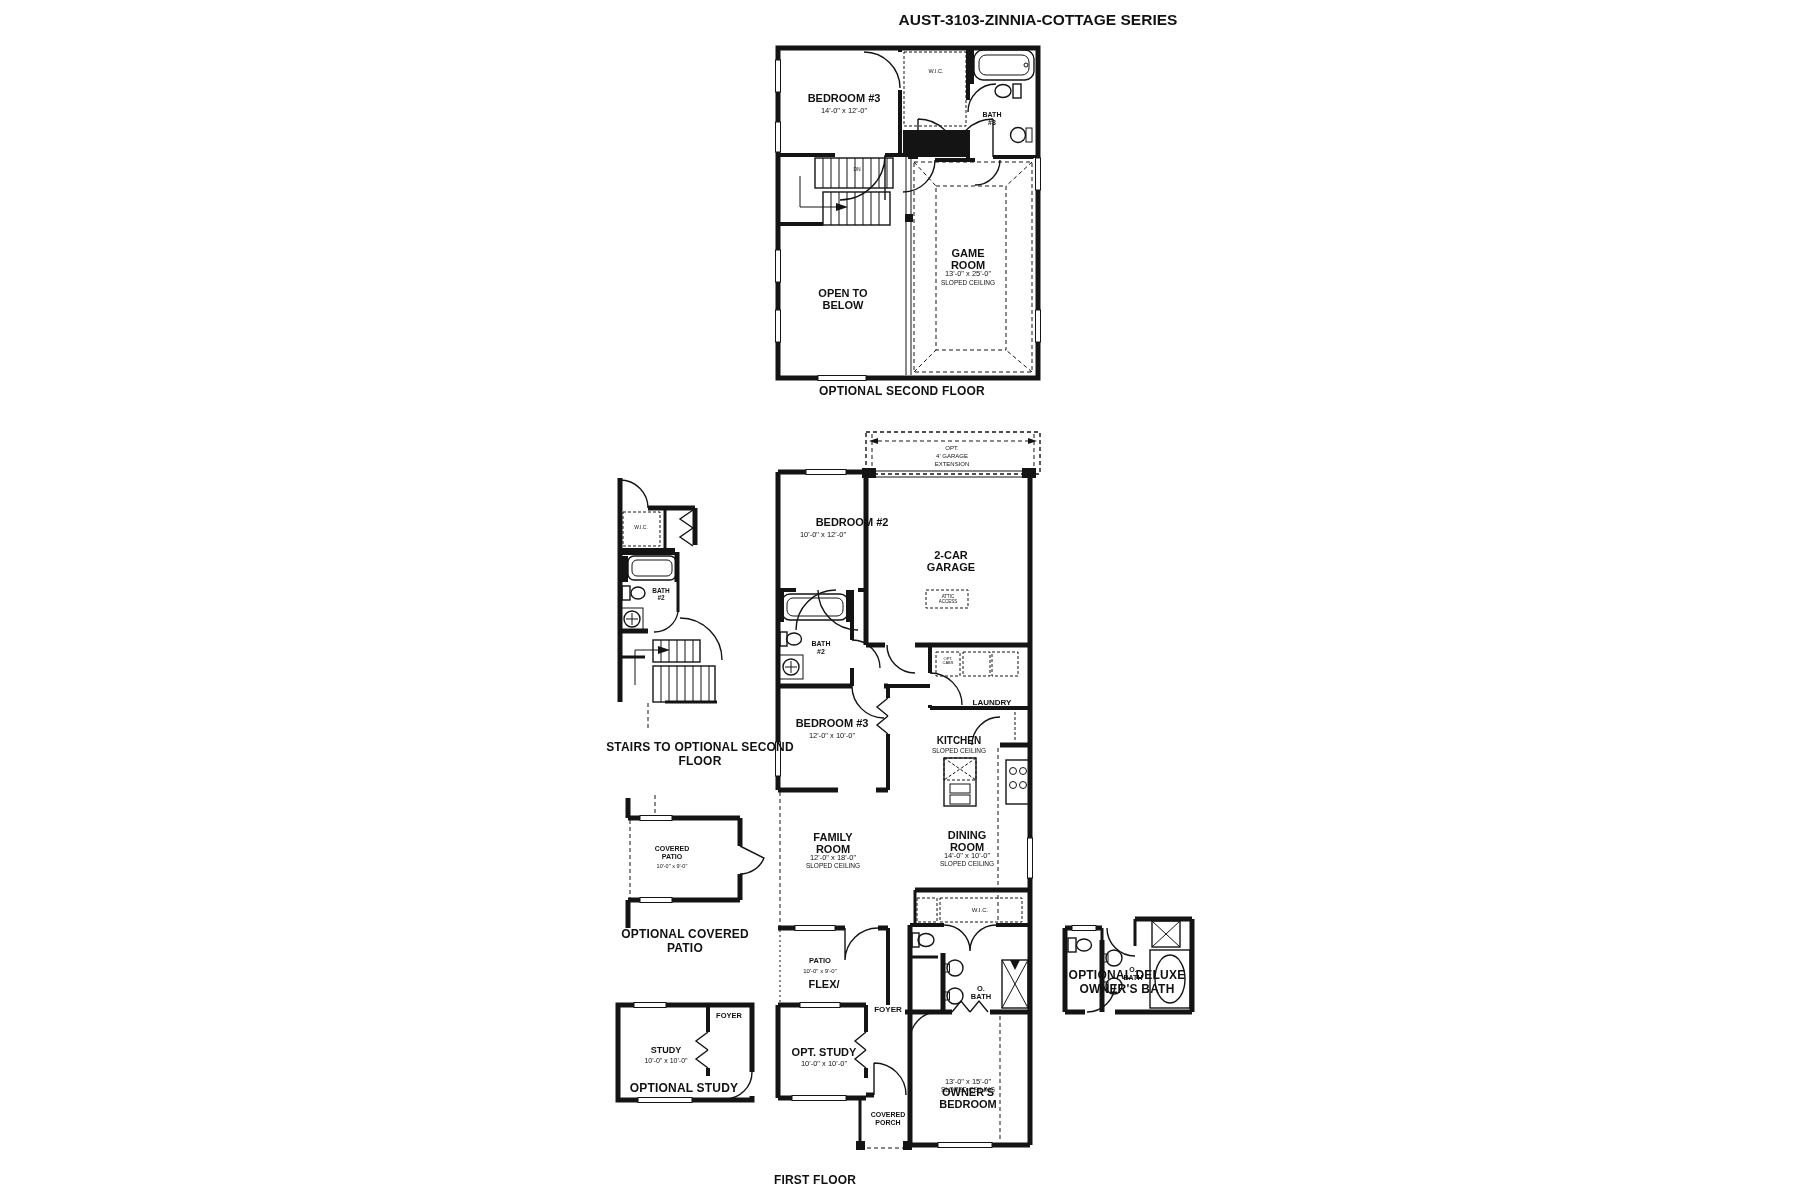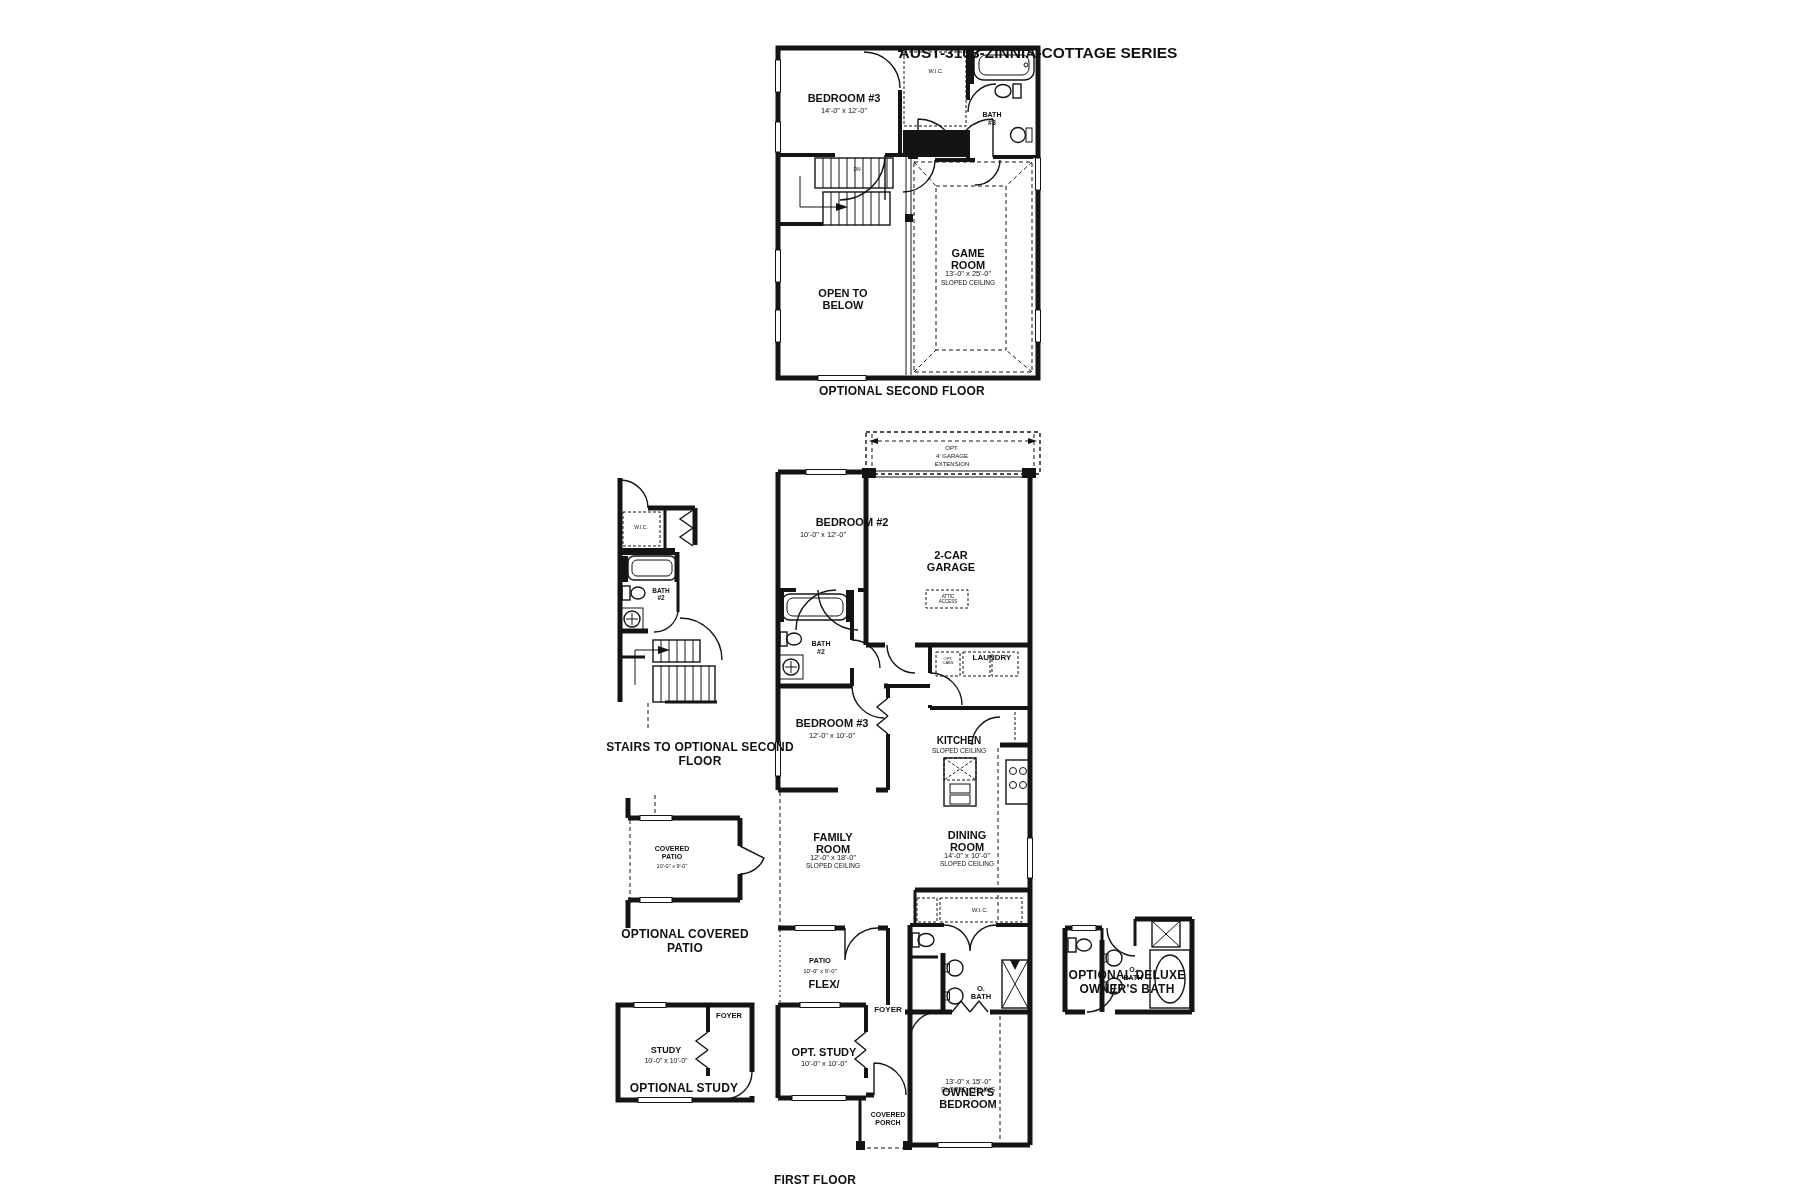--- a/index.html
+++ b/index.html
@@ -15,21 +15,21 @@
   .winr{fill:#ffffff;stroke:#141414;stroke-width:1px;}
   .lbl{position:absolute;transform:translate(-50%,-50%);text-align:center;line-height:1.12;
        white-space:normal;color:#111;}
   .nm{font-weight:bold;font-size:11px;}
   .nm-s{font-weight:bold;font-size:9px;}
   .dims{font-size:7.5px;}
   .note{font-size:6.5px;}
   .tiny{font-size:5.5px;font-weight:bold;}
   .micro{font-size:4.5px;}
   .cap{font-weight:bold;font-size:12px;line-height:1.18;letter-spacing:.2px;}
-  .title{font-weight:bold;font-size:15.5px;white-space:nowrap;margin-top:33px;}
+  .title{font-weight:bold;font-size:15.5px;white-space:nowrap;}
   .nowrap{white-space:nowrap;}
 </style>
 </head>
 <body>
 
 <div class="canvas">
 
   <svg width="1800" height="1200" viewBox="0 0 1800 1200">
 
     <g>
@@ -381,21 +381,21 @@
   <div class="lbl cap" style="left:1127px;top:982px;width:175px;">OPTIONAL DELUXE OWNER'S BATH</div>
 
   <div class="lbl" style="left:952px;top:448px;font-size:6px;">OPT.</div>
   <div class="lbl" style="left:952px;top:456px;font-size:6px;">4' GARAGE</div>
   <div class="lbl" style="left:952px;top:464px;font-size:6px;">EXTENSION</div>
   <div class="lbl nm" style="left:951px;top:561px;width:50px;">2-CAR GARAGE</div>
   <div class="lbl micro" style="left:948px;top:599px;width:22px;">ATTIC ACCESS</div>
   <div class="lbl nm nowrap" style="left:823px;top:522px;margin-left:29px;">BEDROOM #2</div>
   <div class="lbl dims nowrap" style="left:823px;top:535px;">10'-0" x 12'-0"</div>
   <div class="lbl" style="left:821px;top:648px;width:26px;font-weight:bold;font-size:7px;">BATH #2</div>
-  <div class="lbl nowrap" style="left:992px;top:658px;font-weight:bold;font-size:8px;">LAUNDRY</div>
+  <div class="lbl nowrap" style="left:992px;top:703px;font-weight:bold;font-size:8px;">LAUNDRY</div>
   <div class="lbl" style="left:948px;top:661px;width:16px;font-size:4px;">OPT. CABS</div>
   <div class="lbl nm nowrap" style="left:832px;top:723px;">BEDROOM #3</div>
   <div class="lbl dims nowrap" style="left:832px;top:736px;">12'-0" x 10'-0"</div>
   <div class="lbl nowrap" style="left:959px;top:741px;font-weight:bold;font-size:10px;">KITCHEN</div>
   <div class="lbl note nowrap" style="left:959px;top:751px;">SLOPED CEILING</div>
   <div class="lbl nm" style="left:833px;top:843px;width:50px;">FAMILY ROOM</div>
   <div class="lbl dims nowrap" style="left:833px;top:858px;">12'-0" x 18'-0"</div>
   <div class="lbl note nowrap" style="left:833px;top:866px;">SLOPED CEILING</div>
   <div class="lbl nm" style="left:967px;top:841px;width:48px;">DINING ROOM</div>
   <div class="lbl dims nowrap" style="left:967px;top:856px;">14'-0" x 10'-0"</div>

